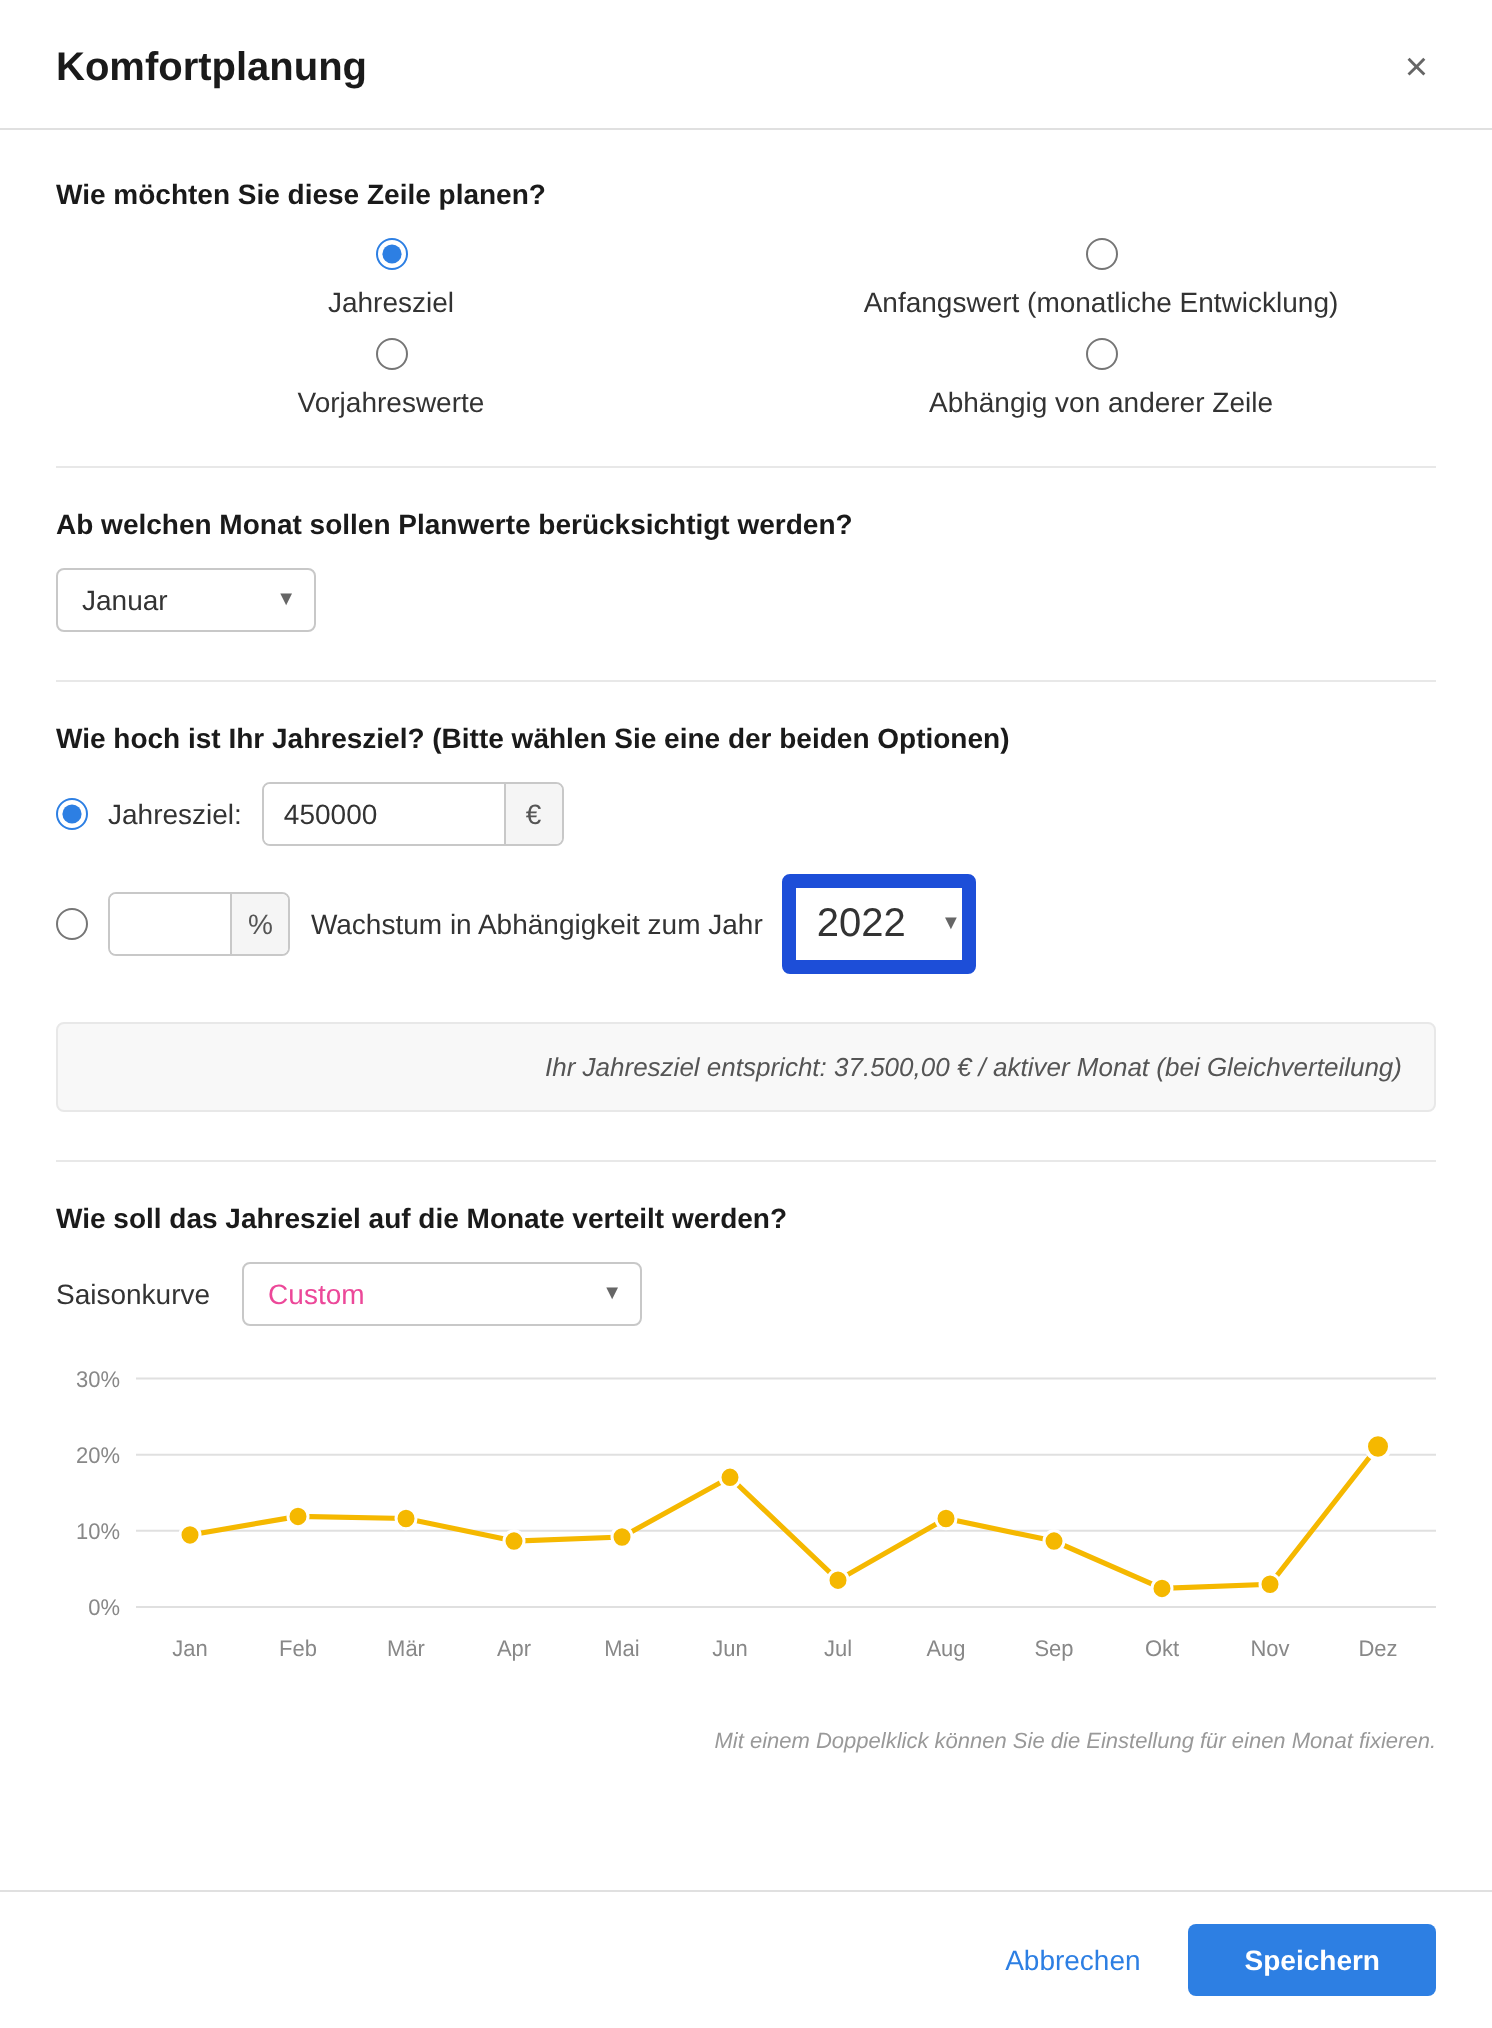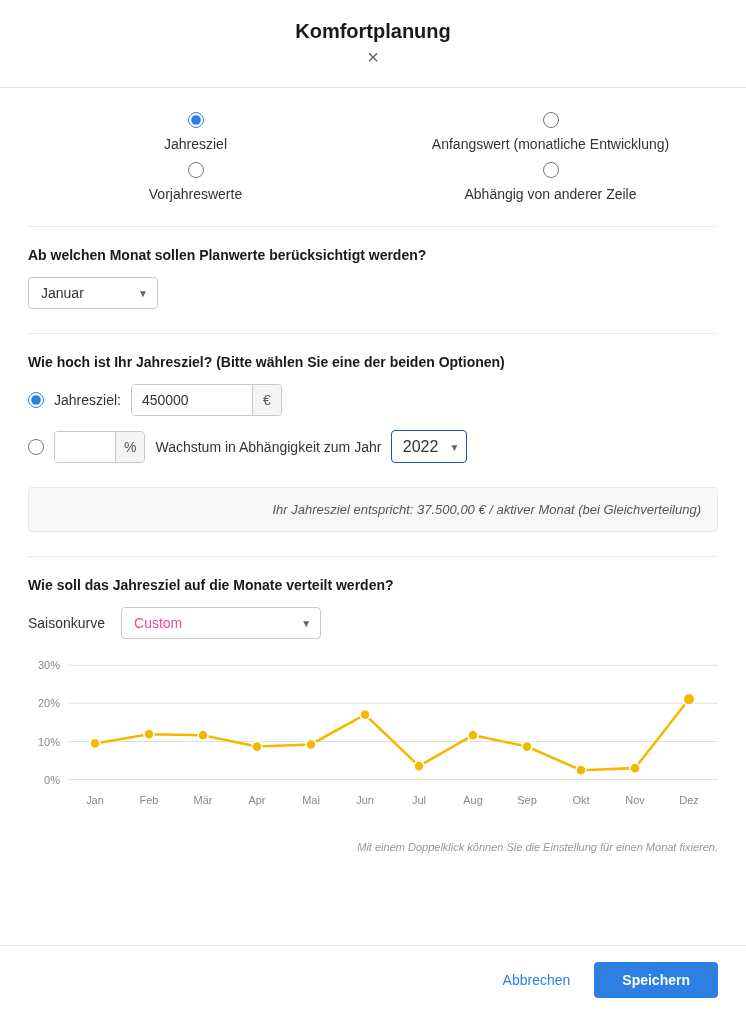--- a/index.html
+++ b/index.html
@@ -19,21 +19,20 @@
       box-shadow: 0 2px 20px rgba(0,0,0,0.15);
       display: flex;
       flex-direction: column;
     }
     .modal-header {
       display: flex;
       justify-content: space-between;
       align-items: center;
       padding: 20px 28px 16px 28px;
       border-bottom: 1px solid #e0e0e0;
-      flex-direction: column;
     }
     .modal-title {
       font-size: 20px;
       font-weight: 600;
       color: #1a1a1a;
     }
     .close-btn {
       background: none;
       border: none;
       cursor: pointer;
@@ -253,28 +252,27 @@
       padding: 10px 28px;
       cursor: pointer;
     }
     .year-select-wrapper {
       position: relative;
       display: inline-block;
     }
     .year-select {
       appearance: none;
       -webkit-appearance: none;
-      border: 1px solid #1d4ed8;
+      border: 7px solid #1d4ed8;
       border-radius: 4px;
       padding: 7px 28px 7px 10px;
-      font-size: 16px;
+      font-size: 20px;
       color: #333;
       background: #fff;
       cursor: pointer;
-      text-align: right;
     }
     .year-arrow {
       position: absolute;
       right: 8px;
       top: 50%;
       transform: translateY(-50%);
       pointer-events: none;
       color: #666;
       font-size: 10px;
     }
@@ -301,20 +299,21 @@
 
 <div class="modal">
   <div class="modal-header">
     <span class="modal-title">Komfortplanung</span>
     <button class="close-btn">×</button>
   </div>
 
   <div class="modal-body">
 
     <div class="section">
+      <div class="section-label">Wie möchten Sie diese Zeile planen?</div>
       <div class="radio-group">
         <label class="radio-item">
           <input type="radio" name="plantype" checked="" style="">
           <span>Jahresziel</span>
         </label>
         <label class="radio-item">
           <input type="radio" name="plantype" style="">
           <span>Anfangswert (monatliche Entwicklung)</span>
         </label>
         <label class="radio-item">

